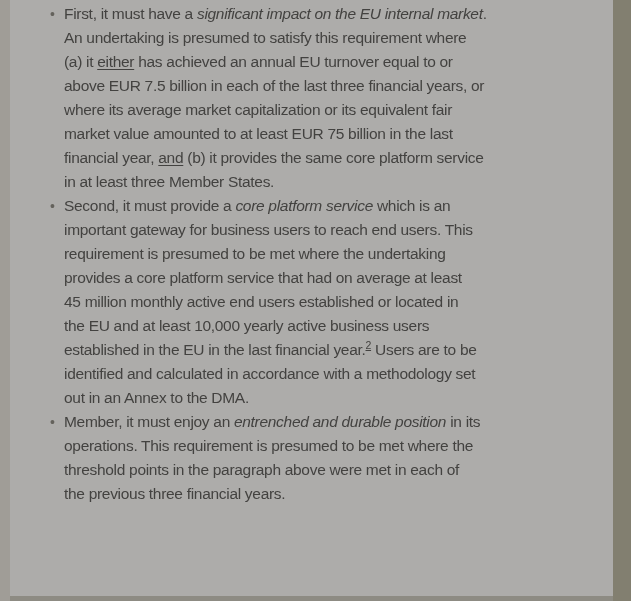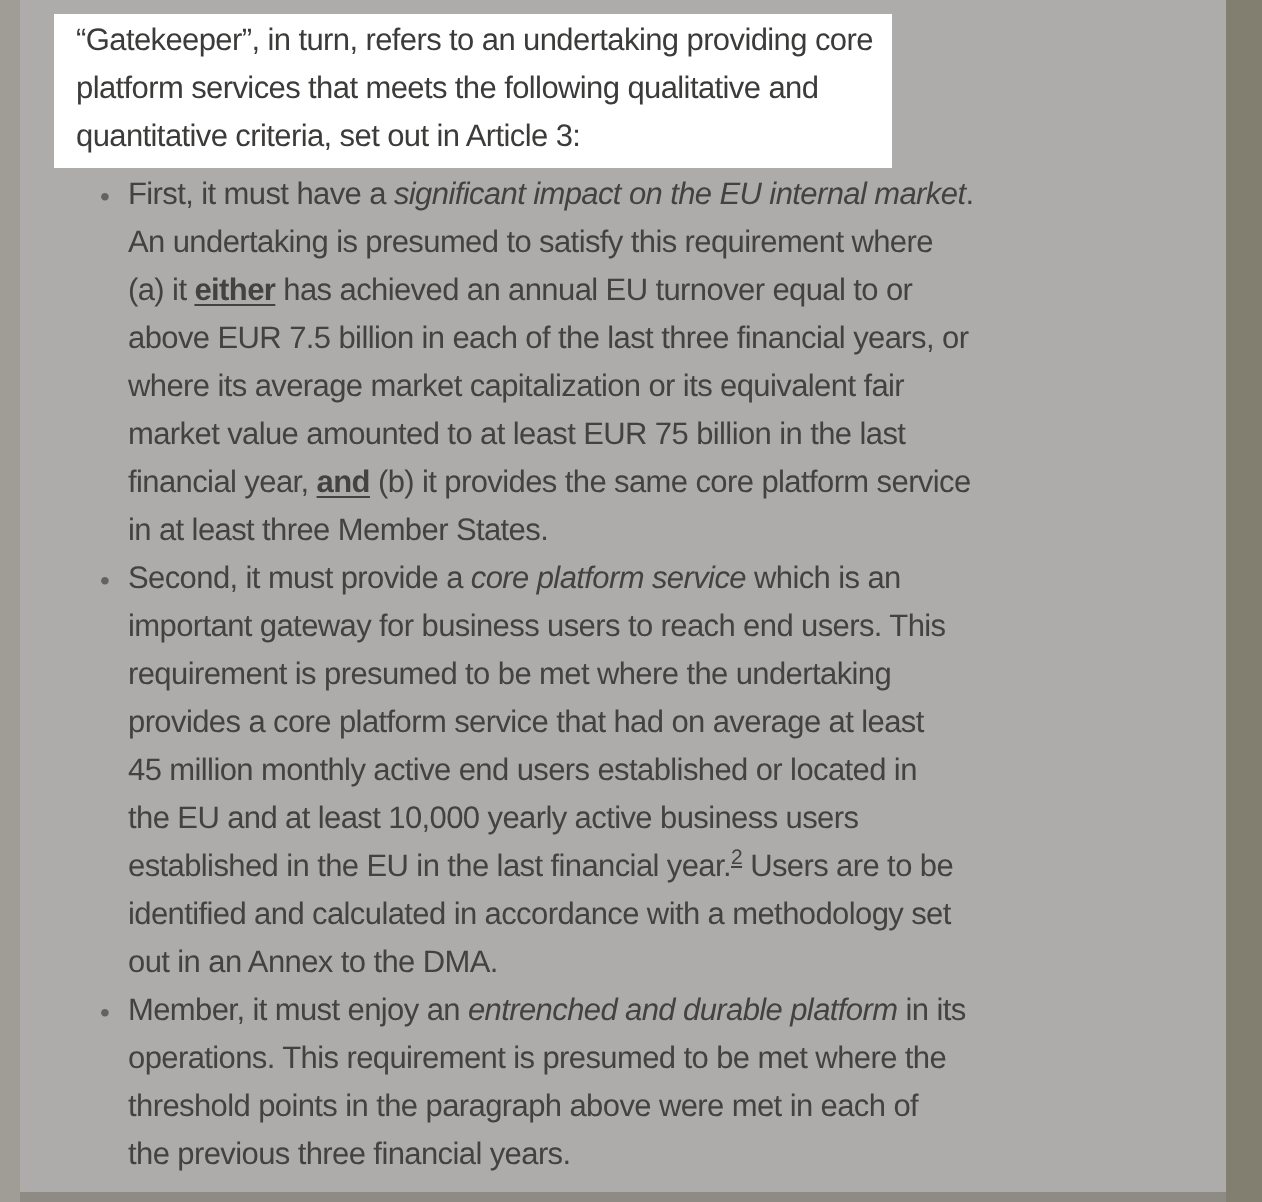--- a/index.html
+++ b/index.html
@@ -48,50 +48,47 @@
   ul.bullets li {
     position: relative;
     padding-left: 16px;
   }
   .bullet-dot {
     position: absolute; left: 2px; top: 0;
     font-size: 14px; line-height: 24px;
     color: #64625c;
   }
   .italic { font-style: italic; }
-  .underline { text-decoration: underline; text-underline-offset: 2px; font-weight: bold; }
+  .underline { text-decoration: underline; text-underline-offset: 2px; }
   sup.sup {
     font-size: 10.5px;
     line-height: 0;
     vertical-align: super;
     text-decoration: underline;
     cursor: pointer;
   }
 </style>
 </head>
 <body>
 
 <div class="page" style="background: rgb(173, 172, 170);">
   <div class="strip-left" style="background: rgb(160, 157, 151);"></div>
   <div class="strip-right" style="background: rgb(130, 127, 112);"></div>
   <div class="strip-bottom" style="background: rgb(141, 139, 131);"></div>
 
   <div class="content">
-    <div class="hl-box" style="background: rgb(255, 255, 255);">
-      <p class="hl-text"><span>“Gatekeeper”, in turn, refers to an undertaking providing core<br>platform services that meets the following qualitative and<br>quantitative criteria, set out in Article 3:</span></p>
-    </div>
 
     <ul class="bullets">
       <li>
         <span class="bullet-dot">•</span>
         <span class="li-text"><span>First, it must have a </span><span class="italic">significant impact on the EU internal market</span><span>.<br>An undertaking is presumed to satisfy this requirement where<br>(a) it </span><span class="underline">either</span><span> has achieved an annual EU turnover equal to or<br>above EUR 7.5 billion in each of the last three financial years, or<br>where its average market capitalization or its equivalent fair<br>market value amounted to at least EUR 75 billion in the last<br>financial year, </span><span class="underline">and</span><span> (b) it provides the same core platform service<br>in at least three Member States.</span></span>
       </li>
       <li>
         <span class="bullet-dot">•</span>
         <span class="li-text"><span>Second, it must provide a </span><span class="italic">core platform service</span><span> which is an<br>important gateway for business users to reach end users. This<br>requirement is presumed to be met where the undertaking<br>provides a core platform service that had on average at least<br>45 million monthly active end users established or located in<br>the EU and at least 10,000 yearly active business users<br>established in the EU in the last financial year.</span><sup class="sup">2</sup><span> Users are to be<br>identified and calculated in accordance with a methodology set<br>out in an Annex to the DMA.</span></span>
       </li>
       <li>
         <span class="bullet-dot">•</span>
-        <span class="li-text"><span>Member, it must enjoy an </span><span class="italic">entrenched and durable platform</span><span> in its<br>operations. This requirement is presumed to be met where the<br>threshold points in the paragraph above were met in each of<br>the previous three financial years.</span></span>
+        <span class="li-text"><span>Member, it must enjoy an </span><span class="italic">entrenched and durable position</span><span> in its<br>operations. This requirement is presumed to be met where the<br>threshold points in the paragraph above were met in each of<br>the previous three financial years.</span></span>
       </li>
     </ul>
   </div>
 </div>
 
 </body></html>

